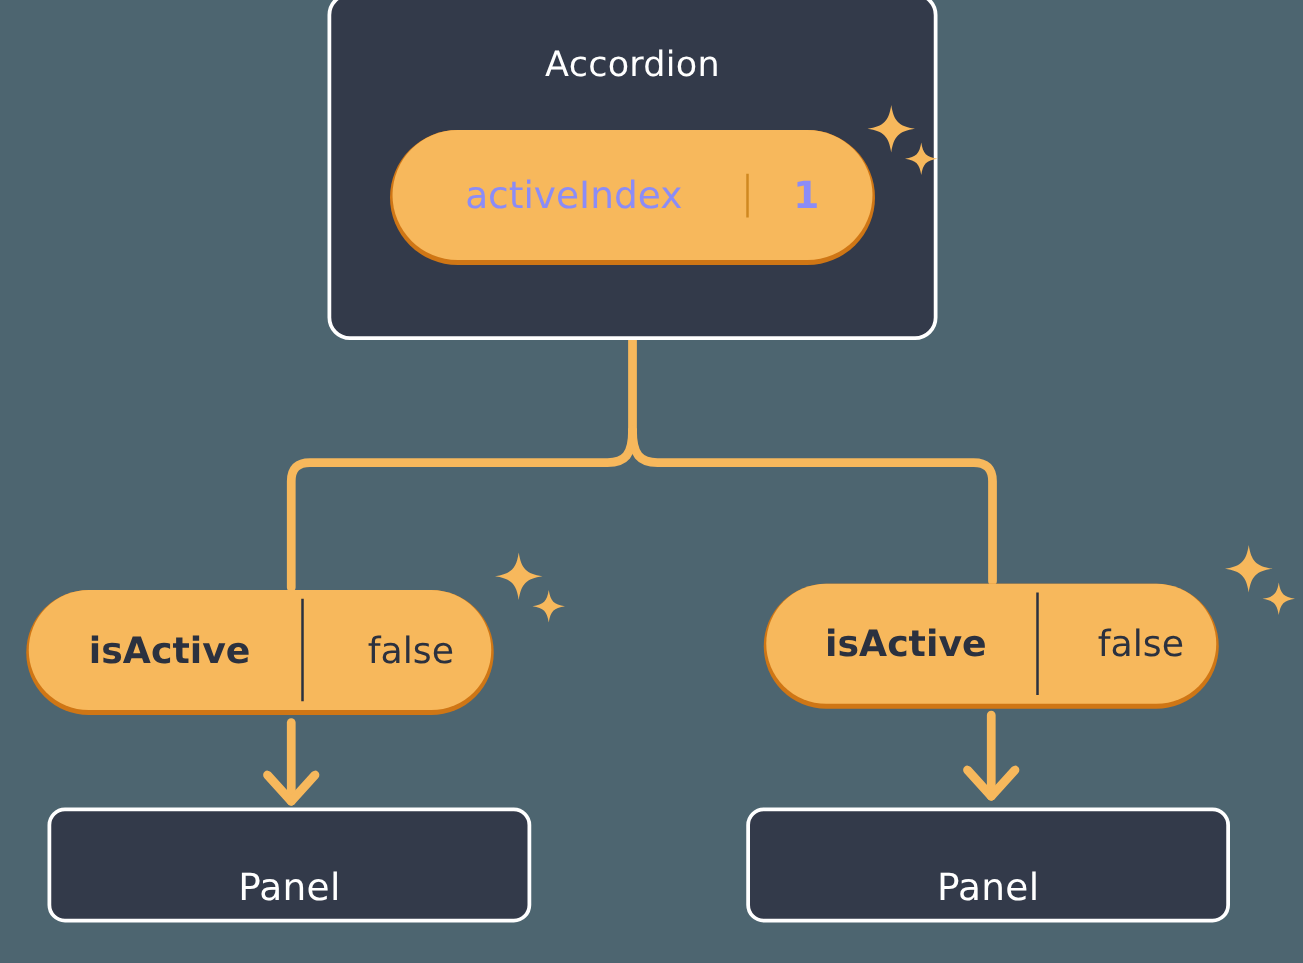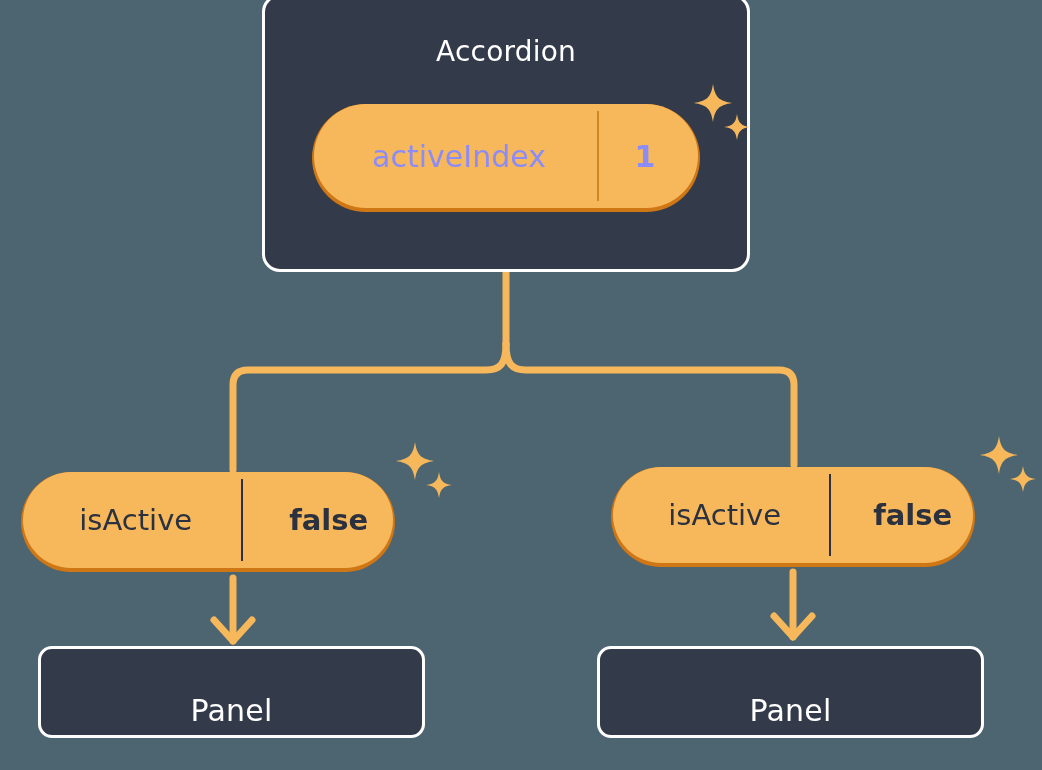--- a/index.html
+++ b/index.html
@@ -121,20 +121,21 @@
     box-sizing: border-box;
   }
 
   
   #pill-active-index {
     left: 321px;
     top: 111px;
     width: 370px;
     height: 90px;
     background: #7f1d1d;
+    align-items: center;
   }
   #pill-active-index .pill-cell {
     color: #8b8cf7;
     font-size: 30px;
   }
   #pill-active-index .cell-key {
     width: 276px;
     font-weight: 400;
   }
   #pill-active-index .cell-val {
@@ -146,23 +147,23 @@
   
   .pill-leaf {
     background: #8b8cf7;
     border: 2px solid #2b2f3c;
     height: 86px;
   }
   .pill-leaf .pill-cell {
     color: #2b313f;
     font-size: 29px;
   }
-  .pill-leaf .cell-key { font-weight: 400; }
+  .pill-leaf .cell-key { font-weight: 700; }
   .pill-leaf .cell-val {
-    font-weight: 700;
+    font-weight: 400;
     border-left: 2px solid #2b313f;
     padding-left: 28px;
   }
 
   #pill-is-active-left  { left: 28px;  top: 477px; width: 360px; }
   #pill-is-active-left  .cell-key { width: 214px; }
   #pill-is-active-left  .cell-val { width: 146px; }
 
   #pill-is-active-right { left: 618px; top: 472px; width: 350px; }
   #pill-is-active-right .cell-key { width: 212px; }

